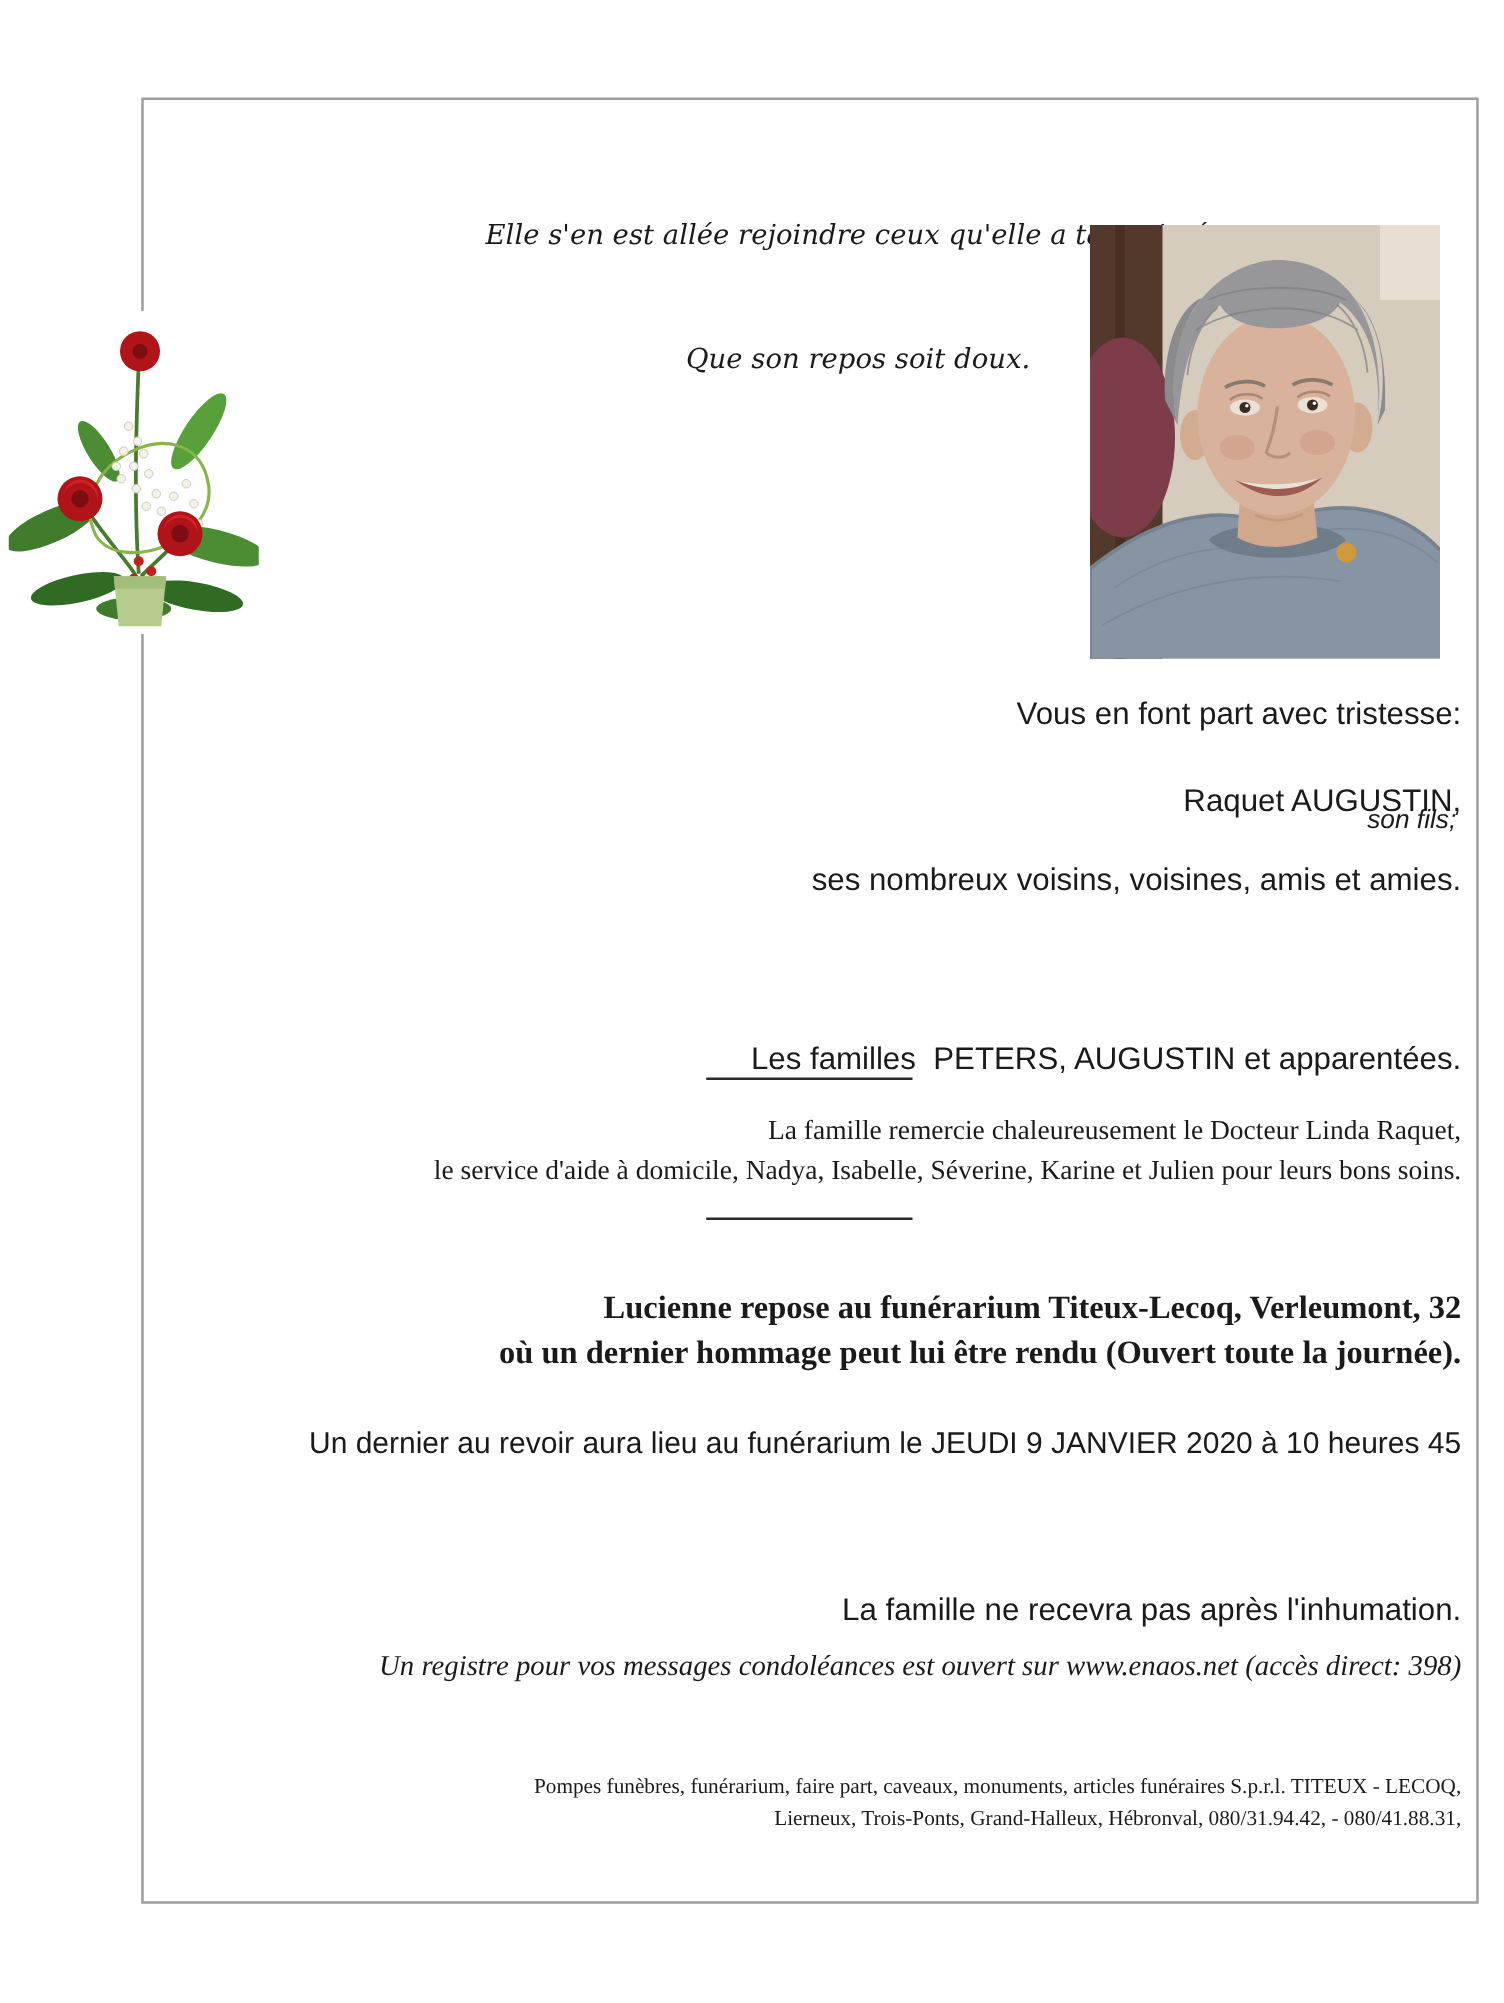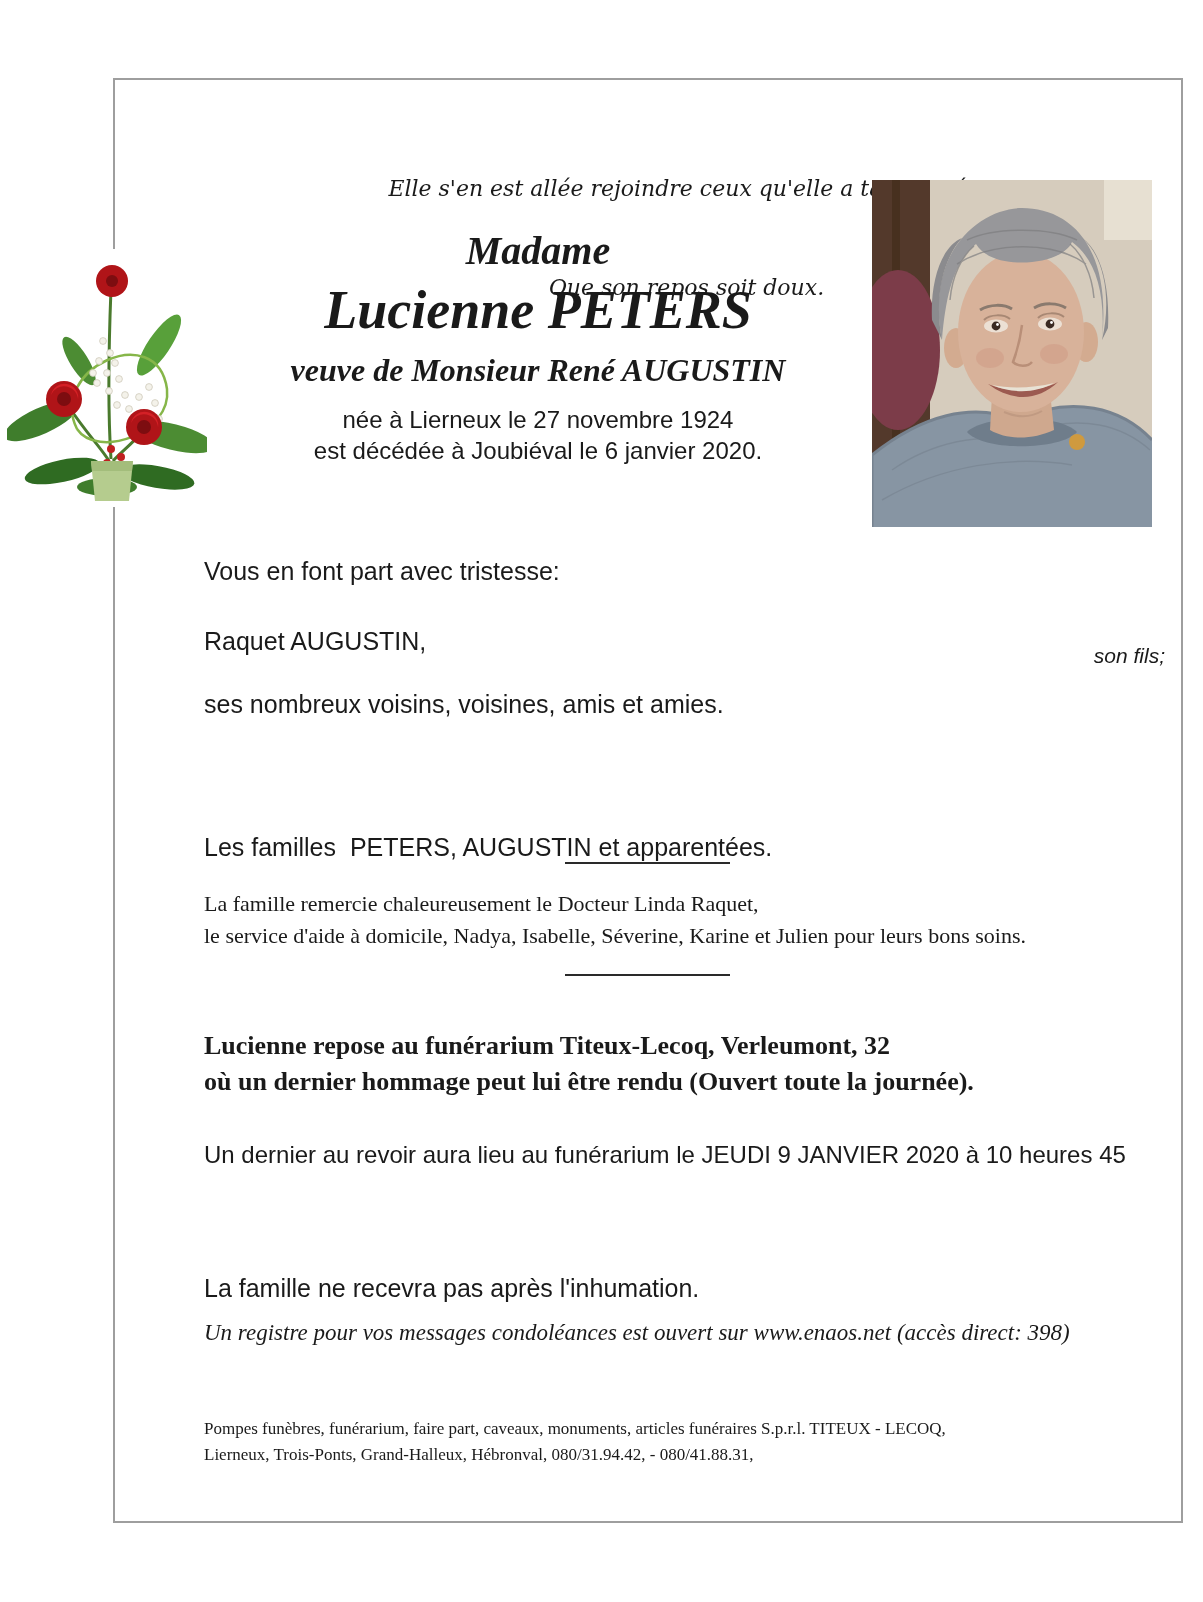--- a/index.html
+++ b/index.html
@@ -2,21 +2,21 @@
 <html><head>
 <meta charset="utf-8">
 <style>
   * { margin:0; padding:0; box-sizing:border-box; }
   html,body { width:1203px; height:1602px; background:#ffffff; font-family:"Liberation Serif", serif; color:#1a1a1a; }
   .sheet {
     position:absolute; left:113px; top:78px; width:1070px; height:1445px;
     border:2px solid #9e9e9e; background:#ffffff;
   }
   .content-line {
-    position:absolute; left:89px; width:965px; white-space:pre-wrap;
+    position:absolute; left:89px; width:965px; white-space:pre-wrap;text-align:right;
   }
   .centered { white-space:nowrap; }
   .epitaph {
     top:26px; font-family:"DejaVu Serif", serif; font-style:italic;
     font-size:22px; line-height:33px; text-align:center;
   }
   .header-block {
     position:absolute; left:89px; top:148px; width:668px; text-align:center; white-space:nowrap;
   }
   .hdr-title   { font-family:"Liberation Serif", serif; font-weight:bold; font-style:italic; font-size:40px; line-height:46px; }
@@ -162,27 +162,20 @@
 
       <path d="M150,145 C148,162 144,174 141,182 C146,187 156,187 160,182" stroke="#b98f78" stroke-width="2.5" fill="none"></path>
 
       <path d="M116,204 C140,222 166,221 186,202 C168,212 136,213 116,204 Z" fill="#9c5a50"></path>
       <path d="M120,205 C142,214 164,213 182,203 C162,208 138,209 120,205 Z" fill="#e8e2d5"></path>
 
       <path d="M132,232 C146,238 158,238 170,231" stroke="#c09a82" stroke-width="2" fill="none"></path>
     </svg>
   </div>
 
-  <div class="header-block">
-    <div class="hdr-title">Madame</div>
-    <div class="hdr-name">Lucienne PETERS</div>
-    <div class="hdr-widow">veuve de Monsieur René AUGUSTIN</div>
-    <div class="hdr-birth">née à Lierneux le 27 novembre 1924</div>
-    <div class="hdr-death">est décédée à Joubiéval le 6 janvier 2020.</div>
-  </div>
 
   <div class="content-line sans" style="top:477px;">Vous en font part avec tristesse:</div>
   <div class="content-line sans" style="top:547px;">Raquet AUGUSTIN,</div>
   <div class="son-relation">son fils;</div>
   <div class="content-line sans" style="top:610px;">ses nombreux voisins, voisines, amis et amies.</div>
   <div class="content-line sans" style="top:705px;margin-top:48px;">Les familles  PETERS, AUGUSTIN et apparentées.</div>
 
   <div class="sep" style="top:782px;"></div>
 
   <div class="content-line centered serif thanks-line" style="top:808px;">La famille remercie chaleureusement le Docteur Linda Raquet,</div>

